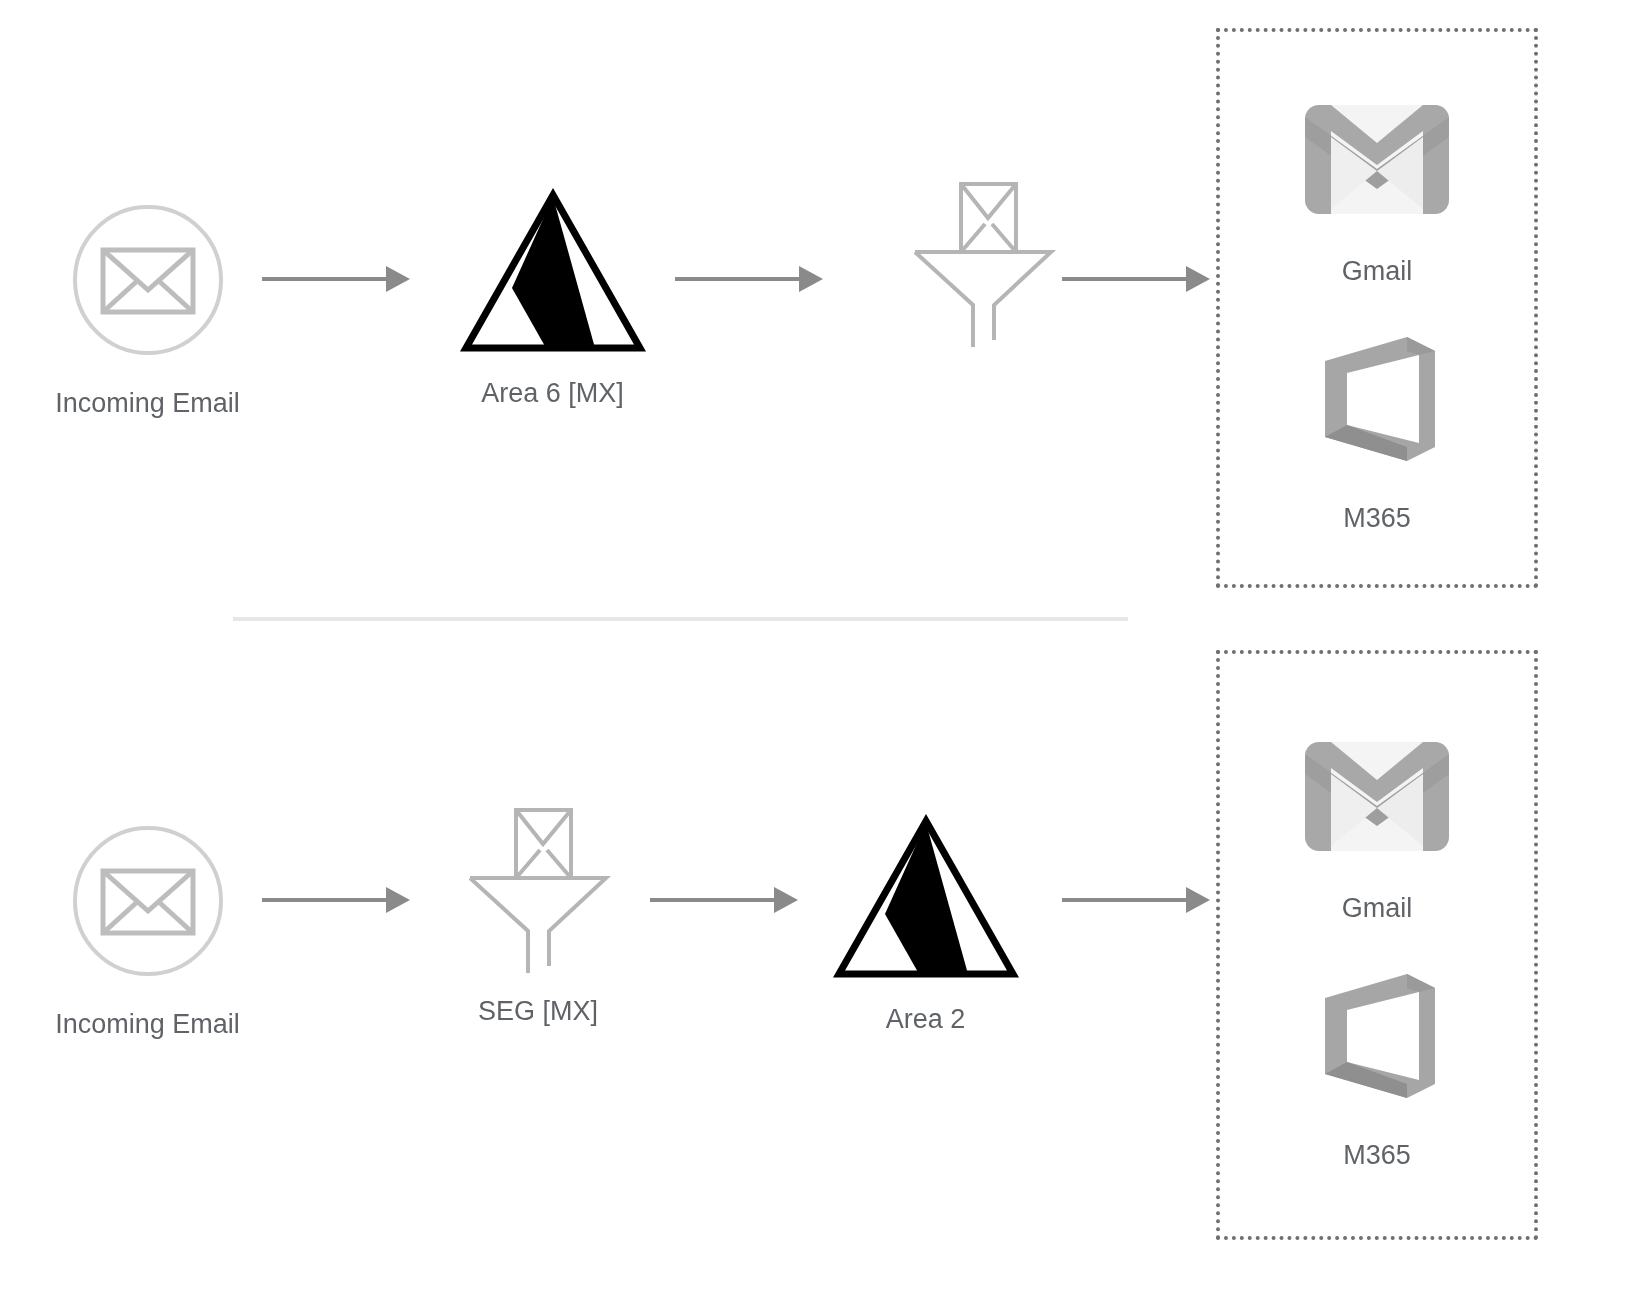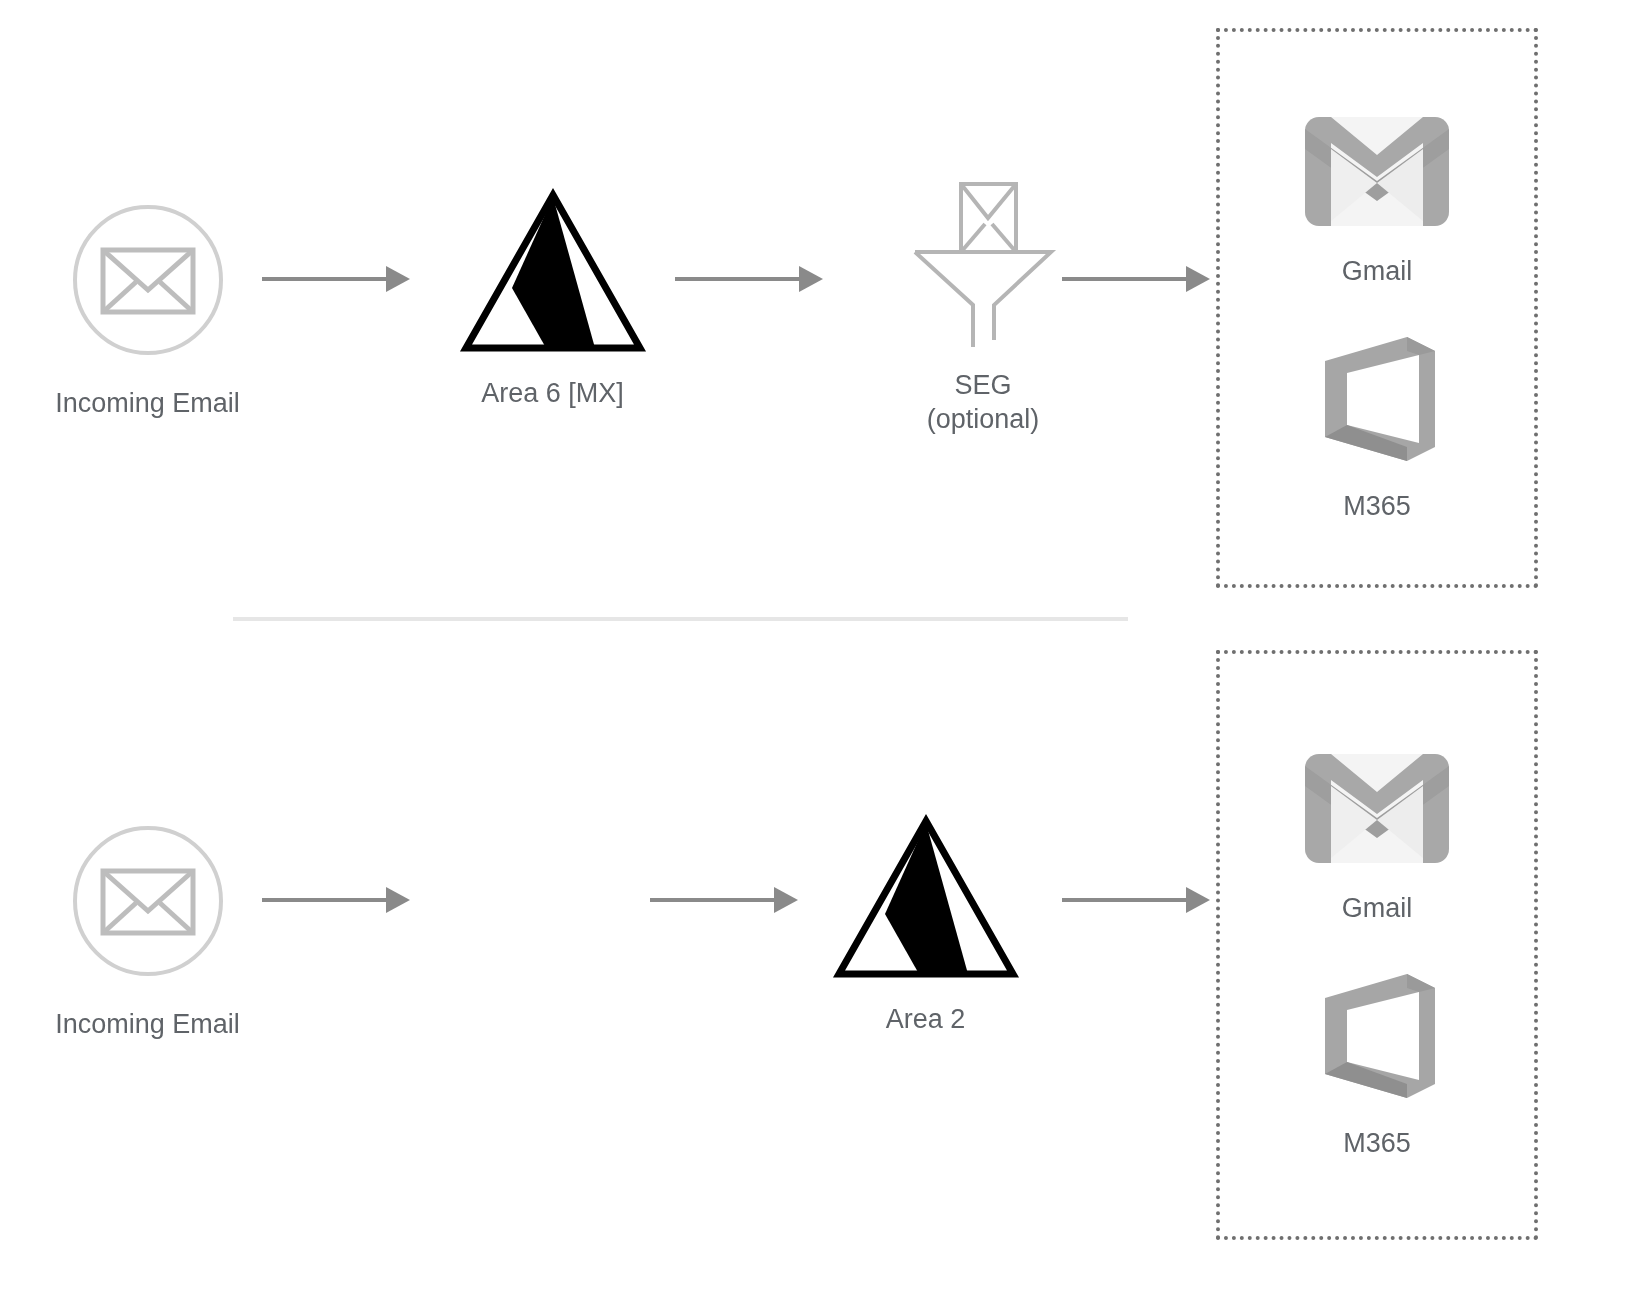--- a/index.html
+++ b/index.html
@@ -73,21 +73,21 @@
     justify-content: center;
   }
   .dest-item {
     display: flex;
     flex-direction: column;
     align-items: center;
   }
   .dest-label {
     font-size: 27px;
     color: #5f6368;
-    margin-top: 18px;
+    margin-top: 30px;
     font-family: "Liberation Sans", sans-serif;
   }
 
   .divider {
     position: absolute;
     left: 233px;
     top: 617px;
     width: 895px;
     height: 4px;
     background: #e6e6e6;
@@ -135,22 +135,20 @@
     <div class="node-icon">
       <svg width="180" height="180" viewBox="0 0 180 180">
         <rect x="68" y="12" width="55" height="68" fill="none" stroke="#b5b5b5" stroke-width="4"></rect>
         <polyline points="68,12 95,46 123,12" fill="none" stroke="#b5b5b5" stroke-width="4"></polyline>
         <line x1="68" y1="80" x2="92" y2="52" stroke="#b5b5b5" stroke-width="4"></line>
         <line x1="123" y1="80" x2="99" y2="52" stroke="#b5b5b5" stroke-width="4"></line>
         <polyline points="22,80 158,80 101,133 101,168" fill="none" stroke="#b5b5b5" stroke-width="4"></polyline>
         <polyline points="22,80 80,133 80,175" fill="none" stroke="#b5b5b5" stroke-width="4"></polyline>
       </svg>
     </div>
-    <div class="node-label">SEG
-(optional)</div>
   </div>
 
   <div class="arrow" style="left:1062px; top:267px; width:148px;">
     <div class="shaft"></div>
     <div class="head"></div>
   </div>
 
   <div class="dest-box" style="left:1216px; top:28px; width:322px; height:560px;">
     <div class="dest-item" style="margin-top:14px;">
       <div>
@@ -196,20 +194,33 @@
       </svg>
     </div>
     <div class="node-label">Incoming Email</div>
   </div>
 
   <div class="arrow" style="left:262px; top:262px; width:148px;">
     <div class="shaft"></div>
     <div class="head"></div>
   </div>
 
+  <div class="node" style="left:443px; top:172px; width:190px;">
+    <div class="node-icon">
+      <svg width="180" height="180" viewBox="0 0 180 180">
+        <rect x="68" y="12" width="55" height="68" fill="none" stroke="#b5b5b5" stroke-width="4"></rect>
+        <polyline points="68,12 95,46 123,12" fill="none" stroke="#b5b5b5" stroke-width="4"></polyline>
+        <line x1="68" y1="80" x2="92" y2="52" stroke="#b5b5b5" stroke-width="4"></line>
+        <line x1="123" y1="80" x2="99" y2="52" stroke="#b5b5b5" stroke-width="4"></line>
+        <polyline points="22,80 158,80 101,133 101,168" fill="none" stroke="#b5b5b5" stroke-width="4"></polyline>
+        <polyline points="22,80 80,133 80,175" fill="none" stroke="#b5b5b5" stroke-width="4"></polyline>
+      </svg>
+    </div>
+    <div class="node-label">SEG [MX]</div>
+  </div>
 
   <div class="arrow" style="left:650px; top:262px; width:148px;">
     <div class="shaft"></div>
     <div class="head"></div>
   </div>
 
   <div class="node" style="left:828px; top:185px; width:195px;">
     <div class="node-icon">
       <svg width="190" height="175" viewBox="0 0 190 175">
         <polygon points="95,10 182,163 8,163" fill="#ffffff" stroke="#000000" stroke-width="7"></polygon>

